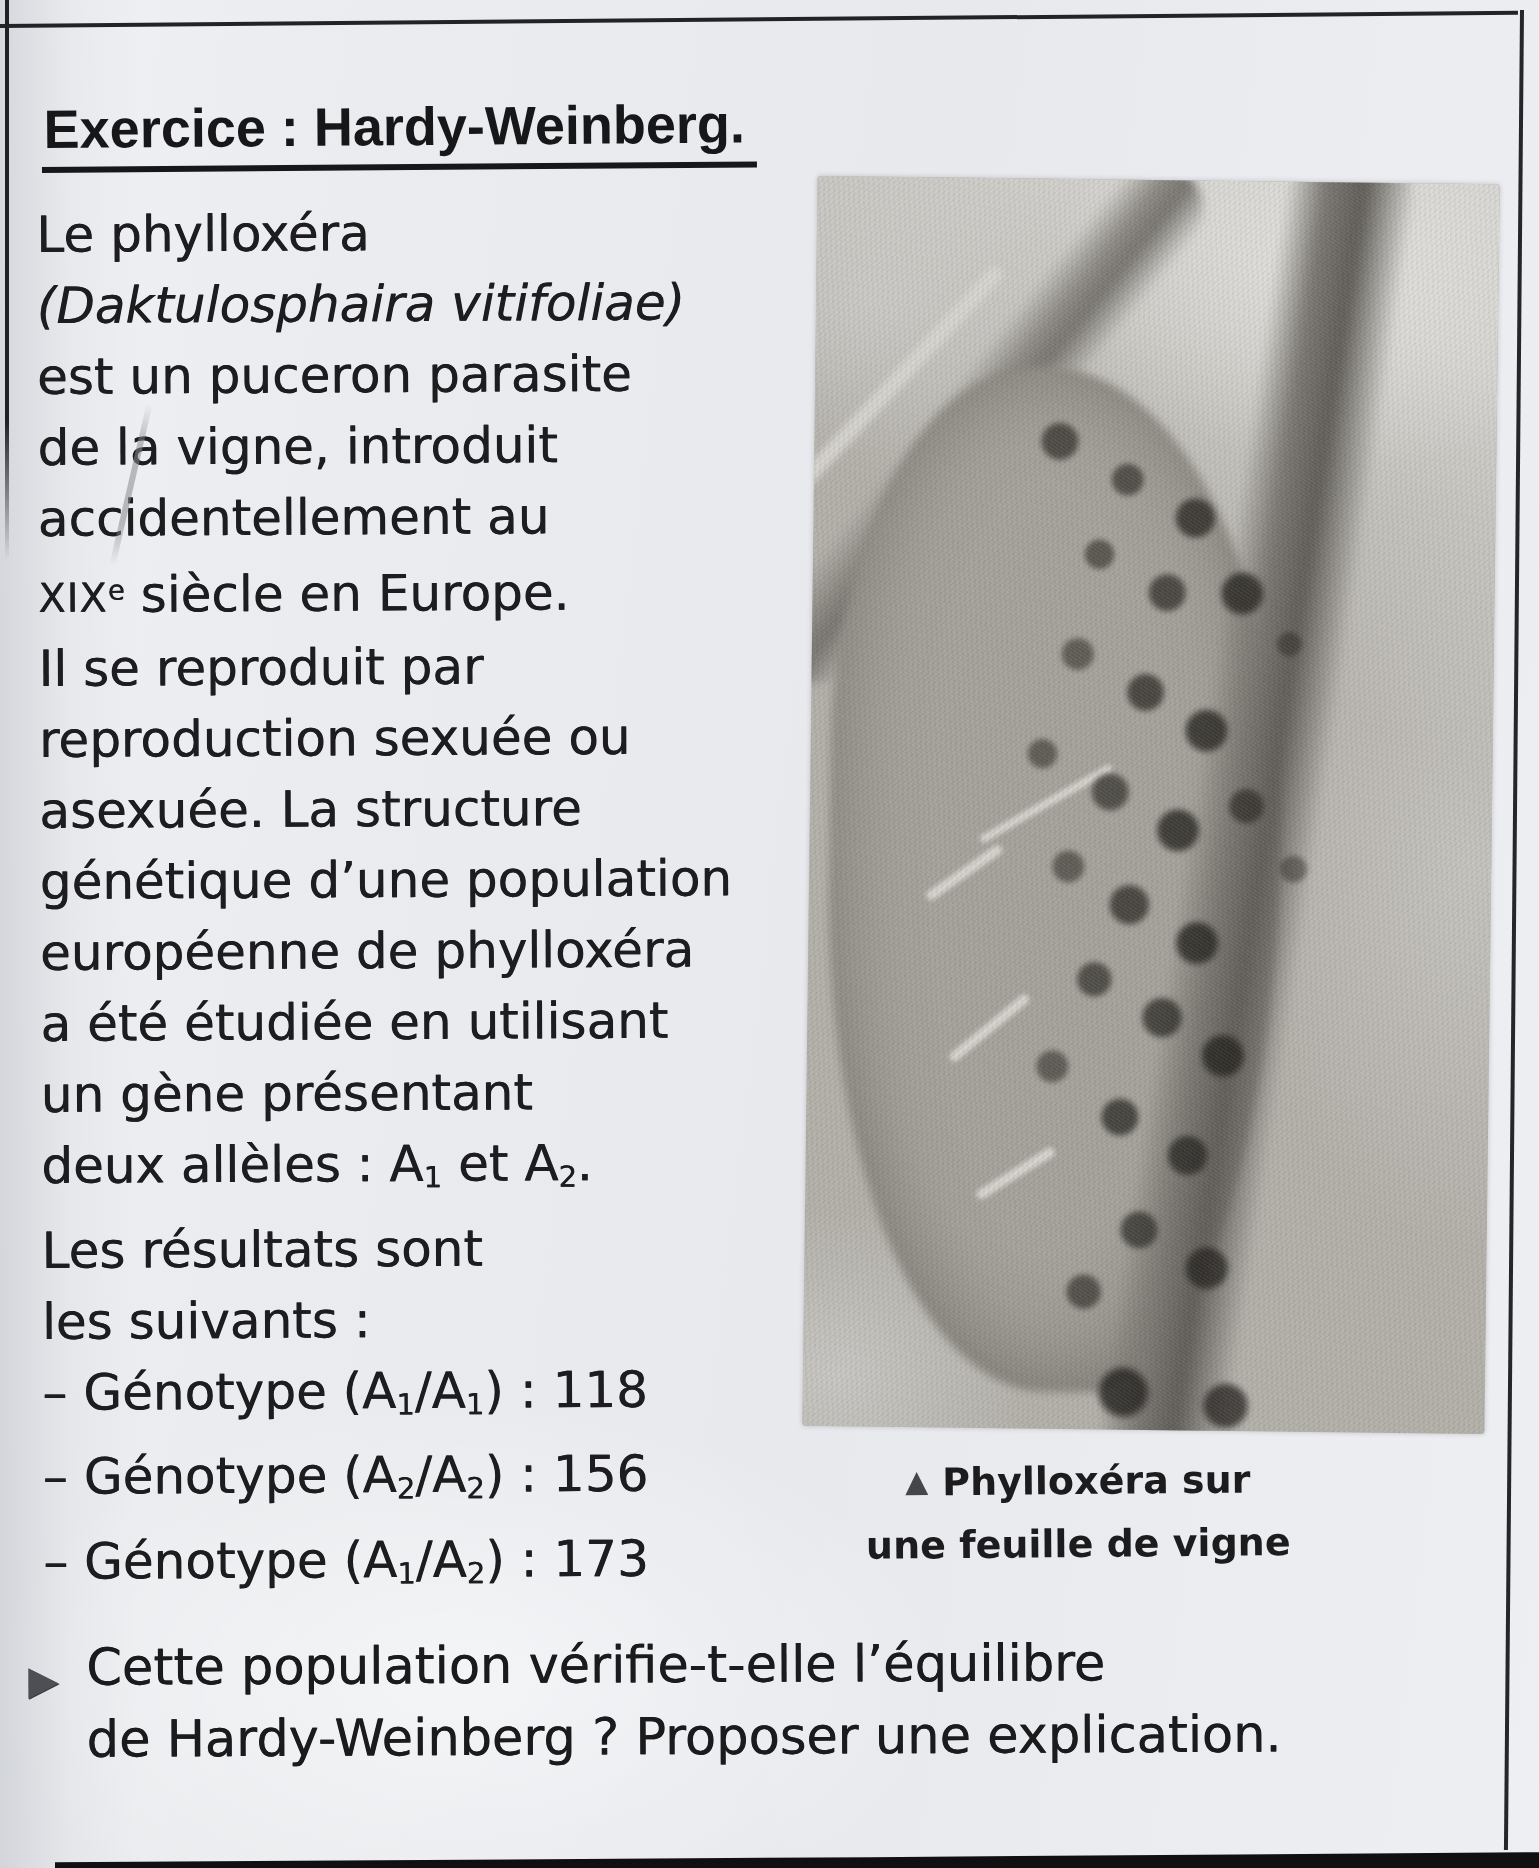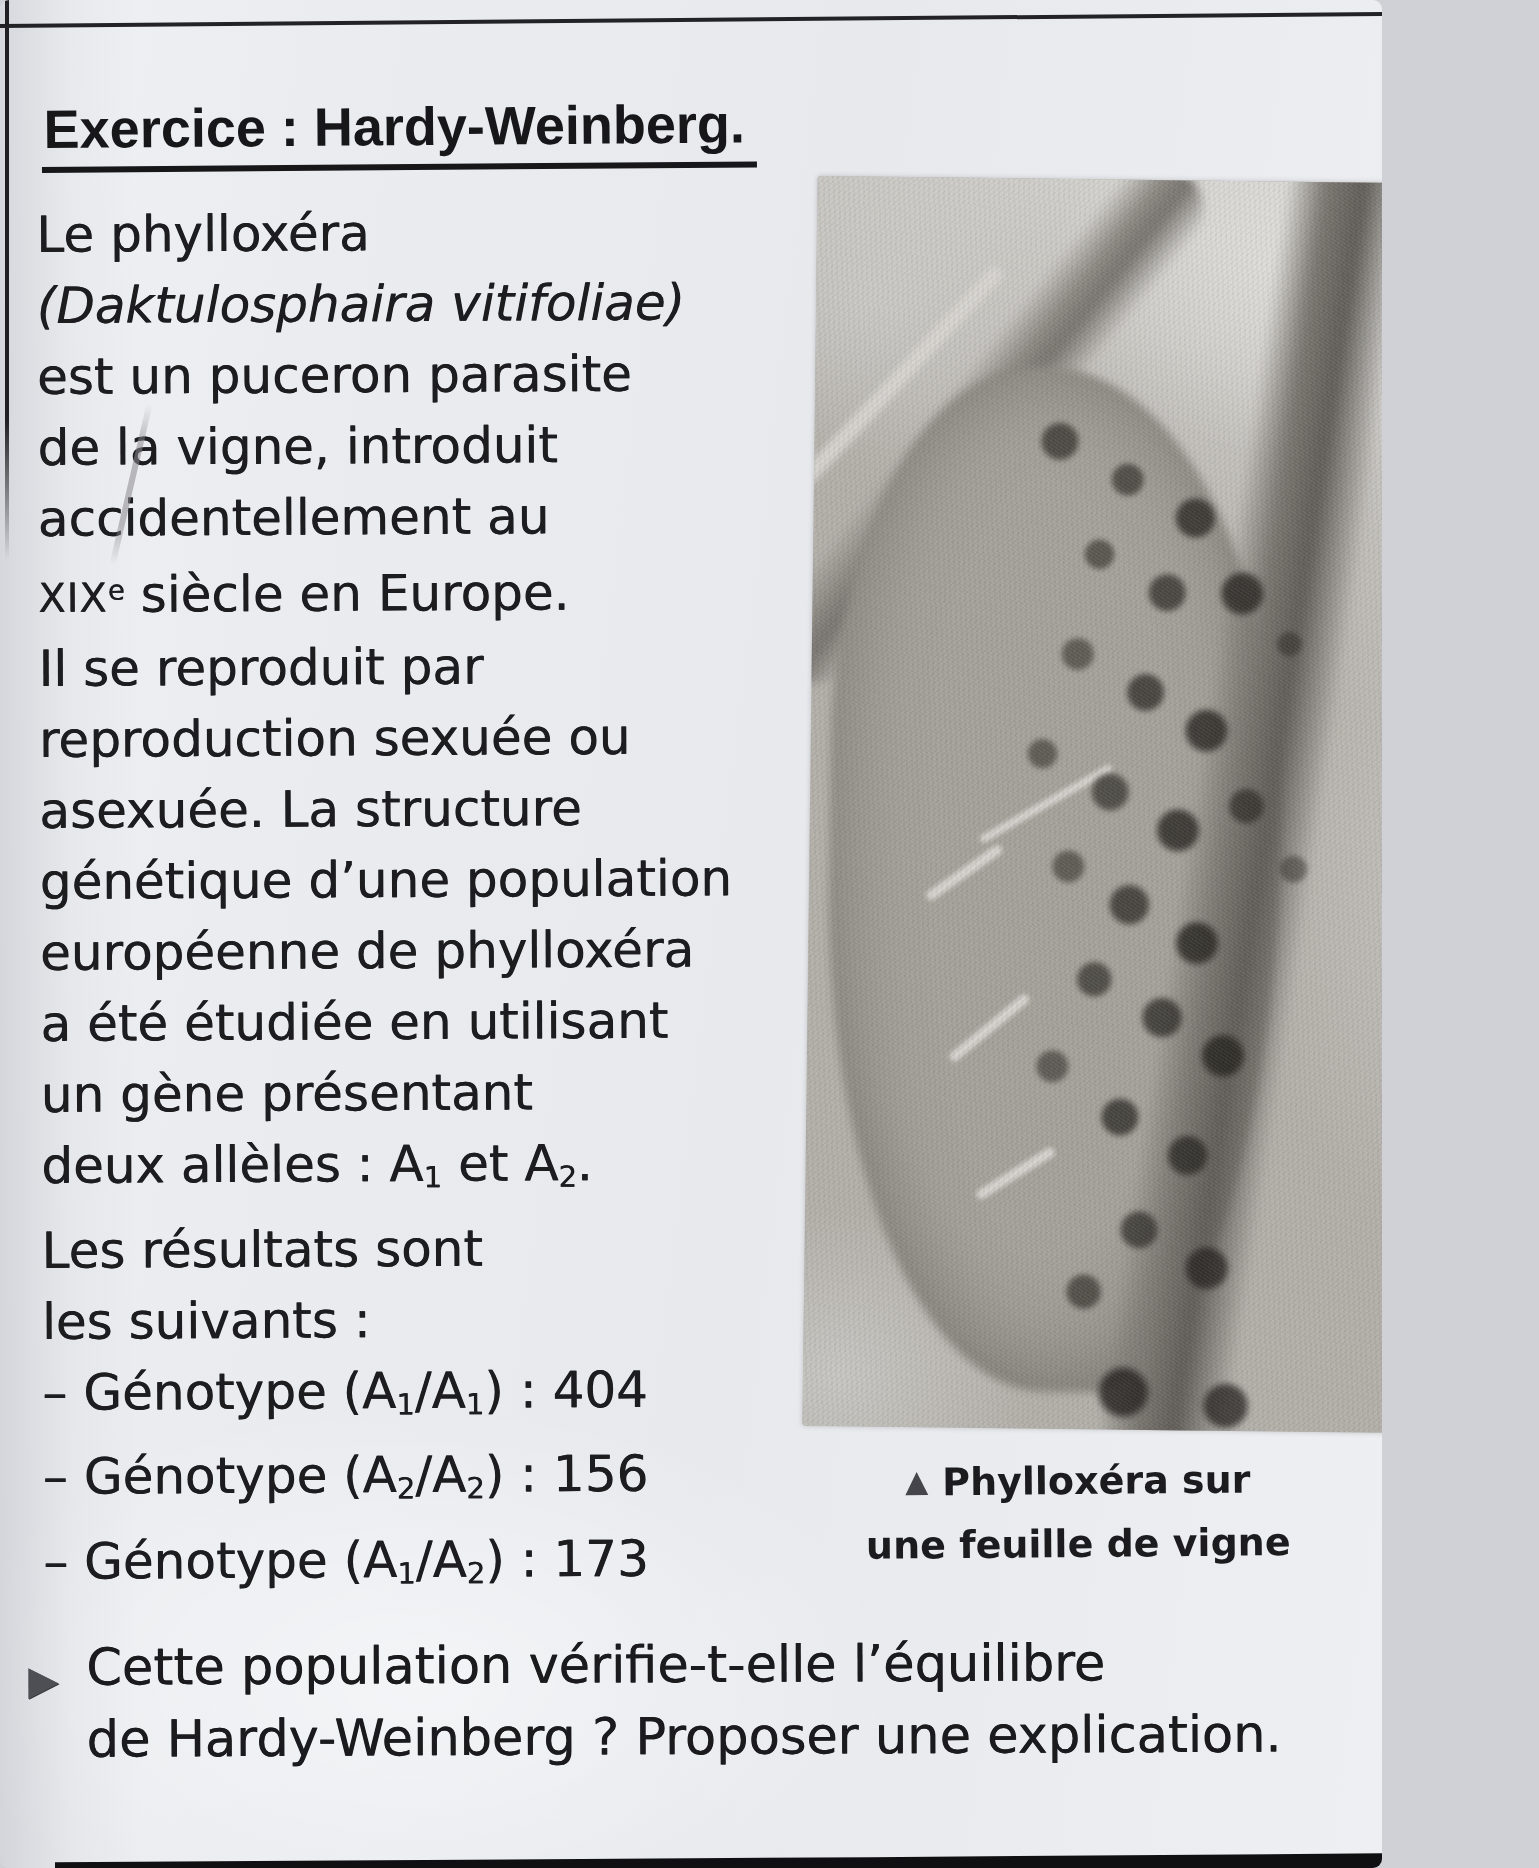--- a/index.html
+++ b/index.html
@@ -1,19 +1,19 @@
 <!DOCTYPE html>
 <html><head>
 <meta charset="utf-8">
 <style>
   html,body{margin:0;padding:0;background:#cfd1d6;}
   .page{
-    position:relative;width:1382px;height:1868px;overflow:hidden;
+    position:relative;width:1539px;height:1868px;overflow:hidden;
     background:linear-gradient(97deg,#f0f1f4 0%,#eaecef 20%,#e7e9ed 55%,#edeff2 100%);
-    font-family:"DejaVu Sans",sans-serif;color:#1b1b1e;border-radius:9px;
+    font-family:"DejaVu Sans",sans-serif;color:#1b1b1e;
   }
   .page::before{ 
     content:"";position:absolute;inset:0;pointer-events:none;
     background:linear-gradient(90deg,rgba(110,115,130,.20),rgba(110,115,130,.05) 70px,transparent 140px),
                radial-gradient(ellipse 700px 400px at 30% 90%,rgba(255,255,255,.5),transparent 70%);
   }
   
   .frame-top{position:absolute;left:0;top:24px;width:1518px;height:4px;background:#232327;
     transform:rotate(-0.5deg);transform-origin:left center;}
   .frame-left{position:absolute;left:5px;top:0;width:4px;height:560px;
@@ -148,21 +148,21 @@
       <div class="tl"><span>Il se reproduit par</span></div>
       <div class="tl"><span>reproduction sexuée ou</span></div>
       <div class="tl"><span>asexuée. La structure</span></div>
       <div class="tl"><span>génétique d’une population</span></div>
       <div class="tl"><span>européenne de phylloxéra</span></div>
       <div class="tl"><span>a été étudiée en utilisant</span></div>
       <div class="tl"><span>un gène présentant</span></div>
       <div class="tl"><span>deux allèles : A</span><span class="sb">1</span><span> et A</span><span class="sb">2</span><span>.</span></div>
       <div class="tl"><span>Les résultats sont</span></div>
       <div class="tl"><span>les suivants :</span></div>
-      <div class="tl"><span>– Génotype (A</span><span class="sb">1</span><span>/A</span><span class="sb">1</span><span>) : 404</span></div>
+      <div class="tl"><span>– Génotype (A</span><span class="sb">1</span><span>/A</span><span class="sb">1</span><span>) : 118</span></div>
       <div class="tl"><span>– Génotype (A</span><span class="sb">2</span><span>/A</span><span class="sb">2</span><span>) : 156</span></div>
       <div class="tl"><span>– Génotype (A</span><span class="sb">1</span><span>/A</span><span class="sb">2</span><span>) : 173</span></div>
     </div>
 
   <div class="pen-scratch"></div>
 
   <figure style="margin:0">
     <div class="photo">
       <div class="photo-light"></div>
       <div class="stem stem-upper"></div>

